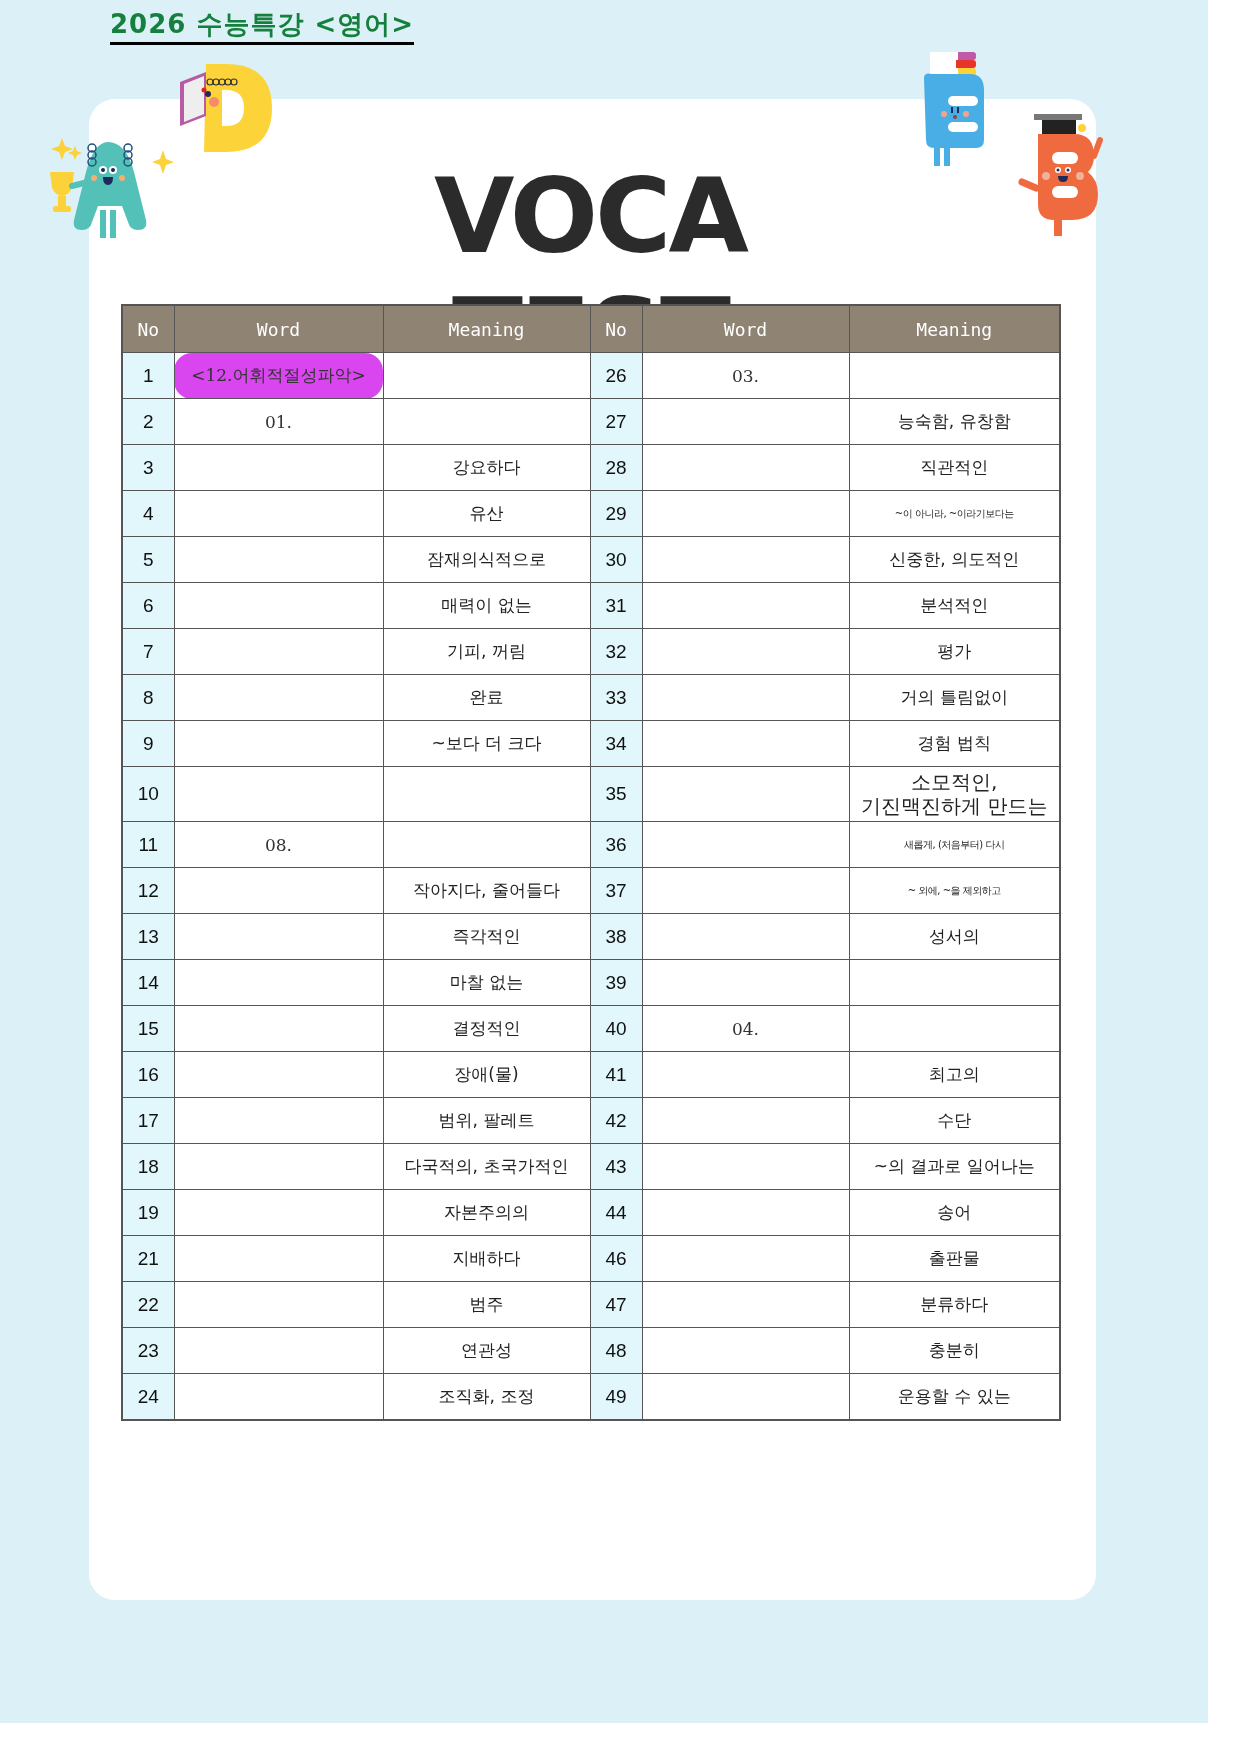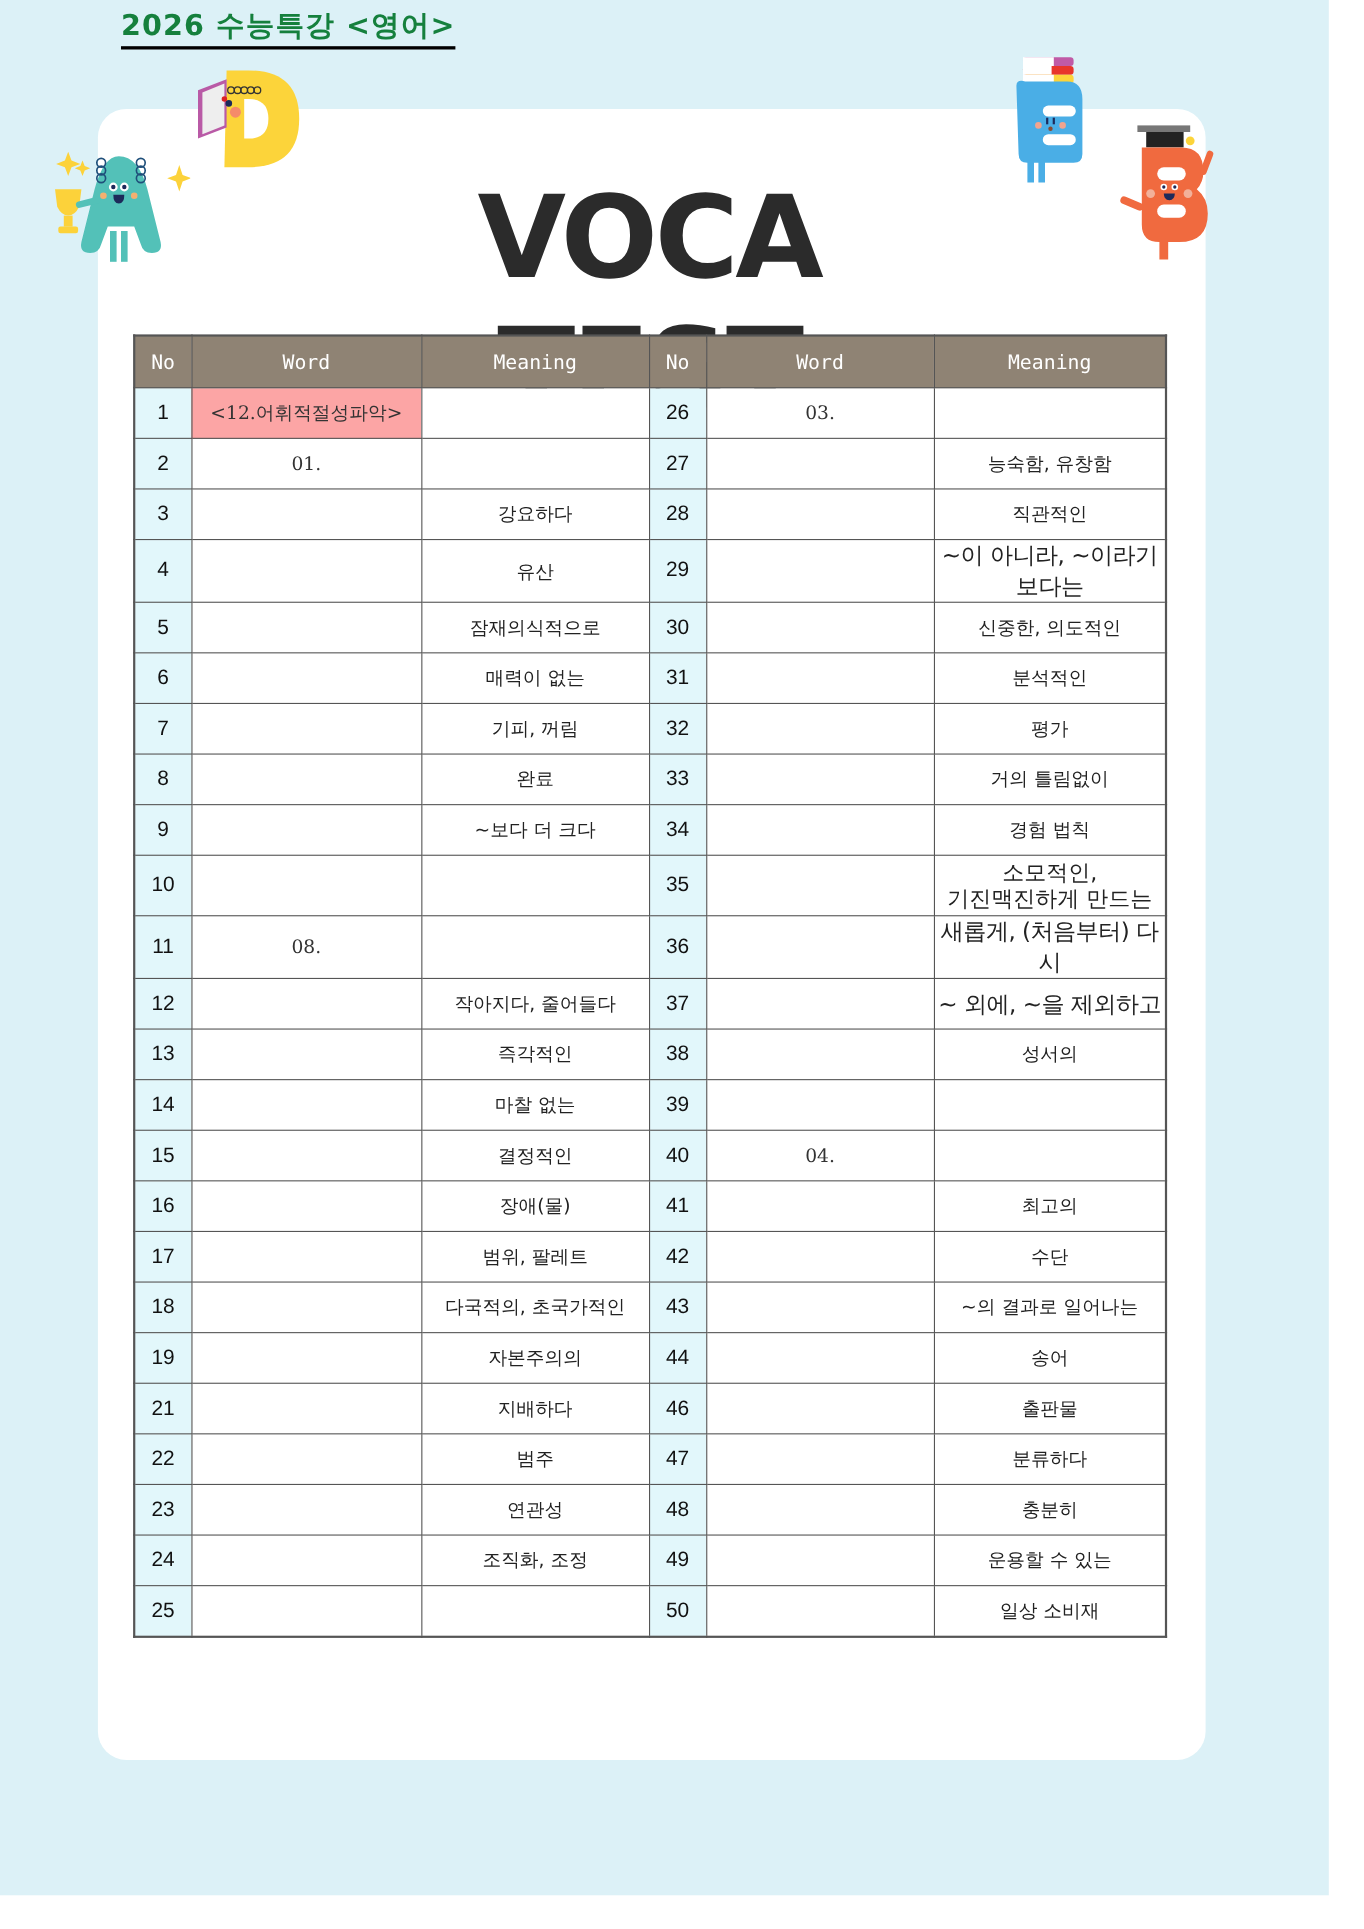--- a/index.html
+++ b/index.html
@@ -16,24 +16,24 @@
           color:#2b2b2b; letter-spacing:-3px; }
   .mascot { position:absolute; }
   table.voca { position:absolute; left:121px; top:304px; width:938px; border-collapse:collapse;
           table-layout:fixed; border:2px solid #555; }
   table.voca th, table.voca td { border:1.5px solid #555; text-align:center; vertical-align:middle; padding:0; }
   table.voca th { background:#8f8374; color:#ffffff; font-family:"DejaVu Sans Mono", monospace;
           font-weight:normal; font-size:18px; height:46px;margin-top:17px; }
   table.voca td { height:45px; font-family:"DejaVu Sans", sans-serif; font-size:17px; color:#222; background:#fff; }
   table.voca td.no { background:#e2f7fb; font-family:"Liberation Sans", sans-serif; font-size:19px; color:#111; }
   table.voca td.word { font-family:"DejaVu Serif", serif; font-size:17px; color:#333; }
-  table.voca td.word.hl { background:#fca5a5; }
+  table.voca td.word.hl { background:#d946ef;border-radius:18px; }
   table.voca td.meaning { font-size:17px; }
   table.voca tr.tall td { height:54px; }
-  table.voca td.meaning.small { font-size:21px; letter-spacing:-0.5px; }
+  table.voca td.meaning.small { font-size:10px; letter-spacing:-0.5px; }
   table.voca td .line { display:block; line-height:24px; font-size:20px; }
 </style>
 </head>
 <body>
 
 <div class="page-bg"></div>
 
 <div class="header-title">2026 수능특강 &lt;영어&gt;</div>
 
 <div class="card"></div>
@@ -322,22 +322,14 @@
         <td class="meaning">충분히</td>
       </tr>
       <tr>
         <td class="no">24</td>
         <td class="word"></td>
         <td class="meaning">조직화, 조정</td>
         <td class="no">49</td>
         <td class="word"></td>
         <td class="meaning">운용할 수 있는</td>
       </tr>
-      <tr>
-        <td class="no">25</td>
-        <td class="word"></td>
-        <td class="meaning"></td>
-        <td class="no">50</td>
-        <td class="word"></td>
-        <td class="meaning">일상 소비재</td>
-      </tr>
     </tbody>
 </table>
 
 </body></html>

